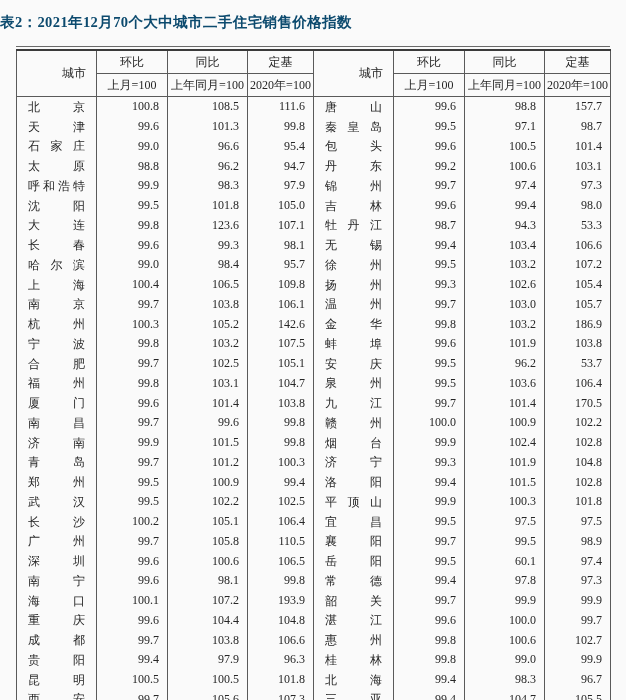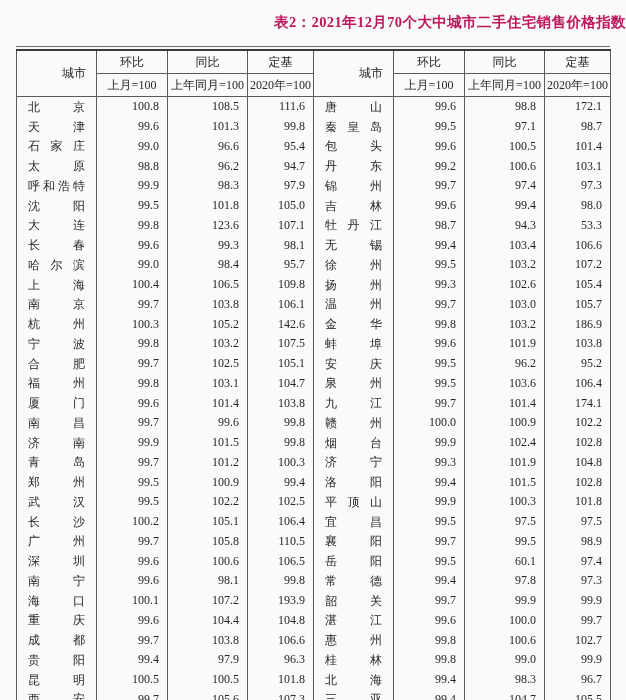--- a/index.html
+++ b/index.html
@@ -9,26 +9,26 @@
   body {
     width: 626px;
     height: 700px;
     background: #fafafa;
     font-family: "Liberation Serif", "DejaVu Serif", serif;
     color: #222;
     position: relative;
     overflow: hidden;
   }
   .title {
-    text-align: right;
+    text-align: left;
     font-weight: bold;
     font-size: 14.5px;
     padding-top: 13px;
     letter-spacing: 0.4px;
-    color: #be185d;
+    color: #0c4a6e;
   }
   .table-wrap {
     position: absolute;
     left: 16px;
     top: 46px;
     width: 594px;
     border-top: 1px solid #6a6a6a;   
     padding-top: 2px;
   }
   table {
@@ -128,21 +128,21 @@
               </span></td>
             <td class="num">100.8</td>
             <td class="num">108.5</td>
             <td class="num">111.6</td>
             <td class="city"><span class="cn">
                 <i>唐</i>
                 <i>山</i>
               </span></td>
             <td class="num">99.6</td>
             <td class="num">98.8</td>
-            <td class="num">172.1</td>
+            <td class="num">157.7</td>
           </tr>
           <tr>
             <td class="city"><span class="cn">
                 <i>天</i>
                 <i>津</i>
               </span></td>
             <td class="num">99.6</td>
             <td class="num">101.3</td>
             <td class="num">99.8</td>
             <td class="city"><span class="cn">
@@ -342,21 +342,21 @@
               </span></td>
             <td class="num">99.7</td>
             <td class="num">102.5</td>
             <td class="num">105.1</td>
             <td class="city"><span class="cn">
                 <i>安</i>
                 <i>庆</i>
               </span></td>
             <td class="num">99.5</td>
             <td class="num">96.2</td>
-            <td class="num">95.2</td>
+            <td class="num">53.7</td>
           </tr>
           <tr>
             <td class="city"><span class="cn">
                 <i>福</i>
                 <i>州</i>
               </span></td>
             <td class="num">99.8</td>
             <td class="num">103.1</td>
             <td class="num">104.7</td>
             <td class="city"><span class="cn">
@@ -374,21 +374,21 @@
               </span></td>
             <td class="num">99.6</td>
             <td class="num">101.4</td>
             <td class="num">103.8</td>
             <td class="city"><span class="cn">
                 <i>九</i>
                 <i>江</i>
               </span></td>
             <td class="num">99.7</td>
             <td class="num">101.4</td>
-            <td class="num">174.1</td>
+            <td class="num">170.5</td>
           </tr>
           <tr>
             <td class="city"><span class="cn">
                 <i>南</i>
                 <i>昌</i>
               </span></td>
             <td class="num">99.7</td>
             <td class="num">99.6</td>
             <td class="num">99.8</td>
             <td class="city"><span class="cn">

